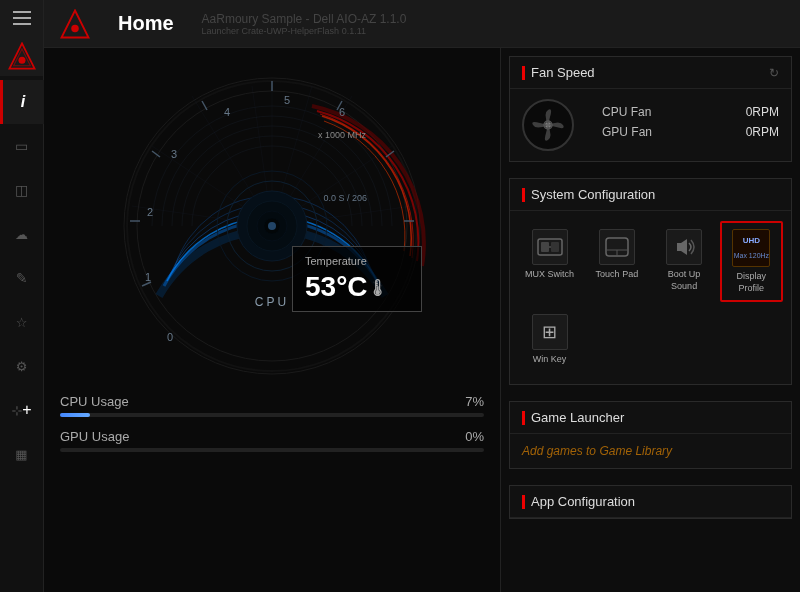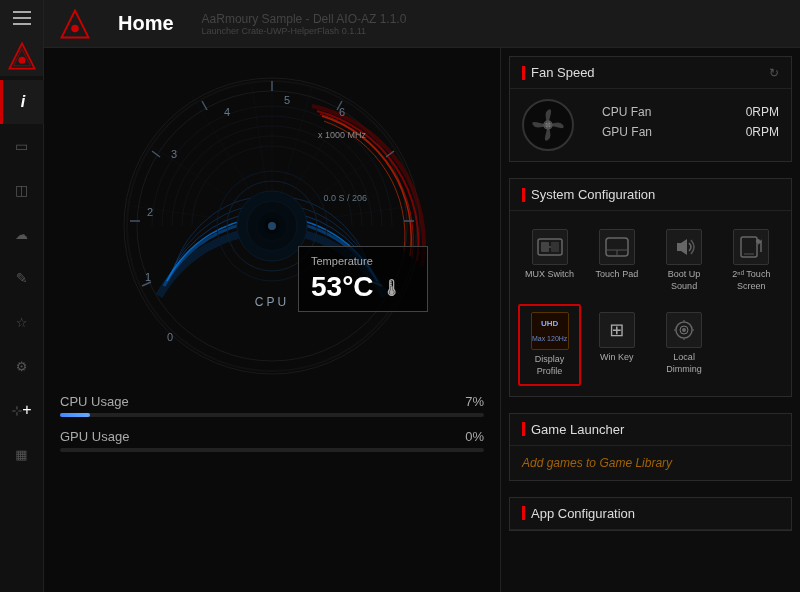--- a/index.html
+++ b/index.html
@@ -108,39 +108,38 @@
     }
 
     
     .gauge-svg {
       width: 320px;
       height: 320px;
     }
 
     .temp-display {
       position: absolute;
-      right: 4px;
+      right: 10px;
       top: 180px;
       background: rgba(0,0,0,0.7);
       border: 1px solid #444;
       padding: 8px 12px;
       width: 130px;
     }
     .temp-label {
       font-size: 11px;
       color: #aaa;
       margin-bottom: 4px;
     }
     .temp-value {
       font-size: 28px;
       font-weight: bold;
       color: #fff;
       display: flex;
       align-items: center;
-      gap: 8px;
     }
     .temp-icon {
       font-size: 16px;
       color: #aaa;
     }
 
     
     .bottom-stats {
       padding: 8px 0;
     }
@@ -543,59 +542,34 @@
             <div class="config-icon">
               <svg width="26" height="24" viewBox="0 0 26 24">
                 <polygon points="6,8 6,16 10,16 16,20 16,4 10,8" fill="#666"></polygon>
                 <path d="M18 8 Q22 12 18 16" fill="none" stroke="#666" stroke-width="1.5"></path>
                 <path d="M20 5 Q26 12 20 19" fill="none" stroke="#555" stroke-width="1.5"></path>
               </svg>
             </div>
             <span class="config-label">Boot Up Sound</span>
           </div>
 
-          <div class="config-item">
-            <div class="config-icon">
-              <svg width="26" height="26" viewBox="0 0 26 26">
-                <rect x="3" y="3" width="16" height="20" rx="2" fill="none" stroke="#666" stroke-width="1.5"></rect>
-                <path d="M20 10 L23 7 L23 18" fill="none" stroke="#666" stroke-width="1.5"></path>
-                <circle cx="20" cy="7" r="2" fill="#666"></circle>
-                <line x1="6" y1="20" x2="16" y2="20" stroke="#555" stroke-width="1"></line>
-              </svg>
-            </div>
-            <span class="config-label">2ⁿᵈ Touch Screen</span>
-          </div>
 
           <div class="config-item selected">
             <div class="config-icon" style="font-size:8px; color:#88ccff; border-color:#553300; background:#1a0a00; width:38px; height:38px; flex-direction:column; gap:7px;">
               <div style="font-size:8px; font-weight:bold; color:#88aaff; line-height:1;">UHD</div>
               <div style="font-size:7px; color:#6688cc; line-height:1;">Max 120Hz</div>
             </div>
             <span class="config-label">Display<br>Profile</span>
           </div>
 
           <div class="config-item">
             <div class="config-icon" style="font-size:18px; color:#aaa;">⊞</div>
             <span class="config-label">Win Key</span>
           </div>
 
-          <div class="config-item">
-            <div class="config-icon">
-              <svg width="26" height="26" viewBox="0 0 26 26">
-                <circle cx="13" cy="13" r="8" fill="none" stroke="#666" stroke-width="1.5"></circle>
-                <circle cx="13" cy="13" r="4" fill="none" stroke="#777" stroke-width="1"></circle>
-                <circle cx="13" cy="13" r="2" fill="#666"></circle>
-                <line x1="13" y1="3" x2="13" y2="6" stroke="#555" stroke-width="1.5"></line>
-                <line x1="13" y1="20" x2="13" y2="23" stroke="#555" stroke-width="1.5"></line>
-                <line x1="3" y1="13" x2="6" y2="13" stroke="#555" stroke-width="1.5"></line>
-                <line x1="20" y1="13" x2="23" y2="13" stroke="#555" stroke-width="1.5"></line>
-              </svg>
-            </div>
-            <span class="config-label">Local Dimming</span>
-          </div>
 
         </div>
       </div>
 
       <div class="section-card">
         <div class="section-header">
           <span>Game Launcher</span>
         </div>
         <div class="game-launcher-body">
           <span>Add games to Game Library</span>

